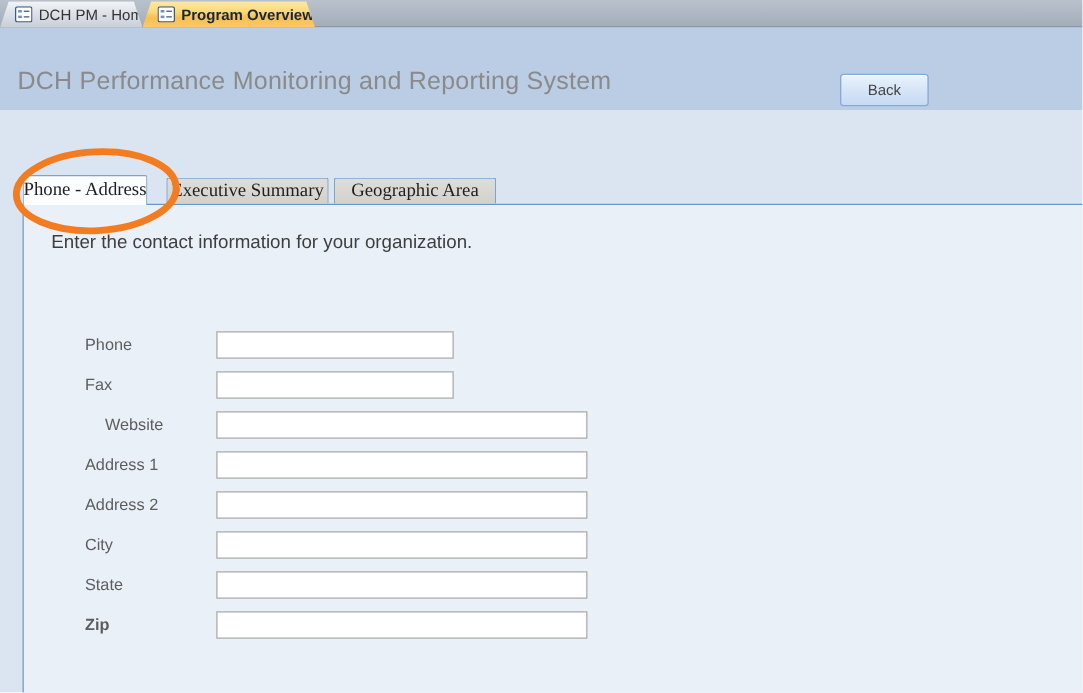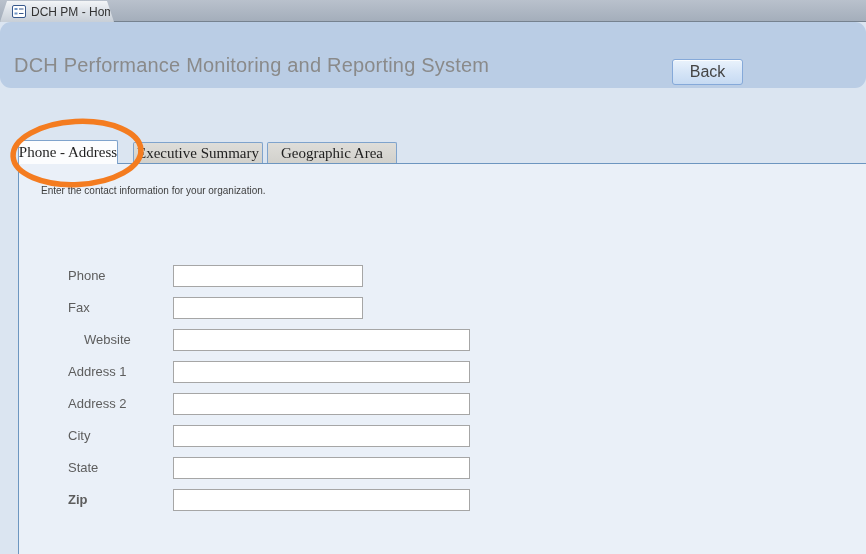--- a/index.html
+++ b/index.html
@@ -28,33 +28,32 @@
     left:114px; width:138px;
     background:linear-gradient(#fdeaa6 0%, #fbd977 40%, #f8bf52 62%, #f9c967 100%);
     font-weight:bold; color:#15273d;
   }
   .doc-tab .form-icon { flex:0 0 auto; display:block; }
 
   
   .header {
     position:absolute; left:0; top:22px; width:866px; height:66px;
     background:#bacde5;
-    border-radius:11px;
   }
   .header-title {
     position:absolute; left:14px; top:32px;
     font-size:20px; color:#8a8a8a; letter-spacing:.2px; white-space:nowrap;
   }
   .back-btn {
     position:absolute; left:672px; top:37px; width:71px; height:26px;
     border:1px solid #85a9d9; border-radius:3px;
     background:linear-gradient(#eaf3fc 0%, #d6e5f7 50%, #c6daf2 100%);
     box-shadow:inset 0 1px 0 rgba(255,255,255,.8);
     font-family:"Liberation Sans", sans-serif;
-    font-size:16px; color:#444; cursor:pointer;
+    font-size:12px; color:#444; cursor:pointer;
   }
 
   
   .form-tab {
     position:absolute; display:flex; align-items:center; justify-content:center;
     font-family:"Liberation Serif", serif; font-size:15px; color:#1f1f1f;
     white-space:nowrap; cursor:default;
   }
   .form-tab.selected {
     left:18px; top:140px; width:100px; height:24px;
@@ -71,21 +70,21 @@
   }
 
   .tab-pane {
     position:absolute; left:18px; top:163px; width:848px; height:391px;
     background:#eaf0f8;
     border-top:1px solid #6d96c0; border-left:1px solid #6d96c0;
     z-index:2;
   }
   .instruction {
     position:absolute; left:22px; top:21px;
-    font-size:10px; color:#3e3e3e; white-space:nowrap;
+    font-size:15px; color:#3e3e3e; white-space:nowrap;
   }
 
   
   .field-label {
     position:absolute; left:68px; font-size:13px; color:#5d5d5d;
     line-height:22px; white-space:nowrap; z-index:4;
   }
   .field-input {
     position:absolute; left:173px; height:22px;
     background:#fff; border:1px solid #a6a6a6;
@@ -108,20 +107,30 @@
   <div class="doc-tabbar">
     <div class="doc-tab inactive">
       <svg class="form-icon" width="14" height="13" viewBox="0 0 14 13">
         <rect x="0.5" y="0.5" width="13" height="12" rx="1.5" fill="#ffffff" stroke="#39598c"></rect>
         <rect x="2.5" y="3" width="3" height="2" fill="#6f94c4"></rect>
         <rect x="2.5" y="7.5" width="3" height="2" fill="#6f94c4"></rect>
         <rect x="7" y="3.5" width="4.5" height="1" fill="#39598c"></rect>
         <rect x="7" y="8" width="4.5" height="1" fill="#39598c"></rect>
       </svg>
       <span>DCH PM - Home</span>
+    </div>
+    <div class="doc-tab active">
+      <svg class="form-icon" width="14" height="13" viewBox="0 0 14 13">
+        <rect x="0.5" y="0.5" width="13" height="12" rx="1.5" fill="#ffffff" stroke="#39598c"></rect>
+        <rect x="2.5" y="3" width="3" height="2" fill="#6f94c4"></rect>
+        <rect x="2.5" y="7.5" width="3" height="2" fill="#6f94c4"></rect>
+        <rect x="7" y="3.5" width="4.5" height="1" fill="#39598c"></rect>
+        <rect x="7" y="8" width="4.5" height="1" fill="#39598c"></rect>
+      </svg>
+      <span>Program Overview</span>
     </div>
   </div>
 
   <div class="header">
     <div class="header-title">DCH Performance Monitoring and Reporting System</div>
     <button class="back-btn">Back</button>
   </div>
 
   <div class="form-tab selected">Phone - Address</div>
   <div class="form-tab unselected t2">Executive Summary</div>

